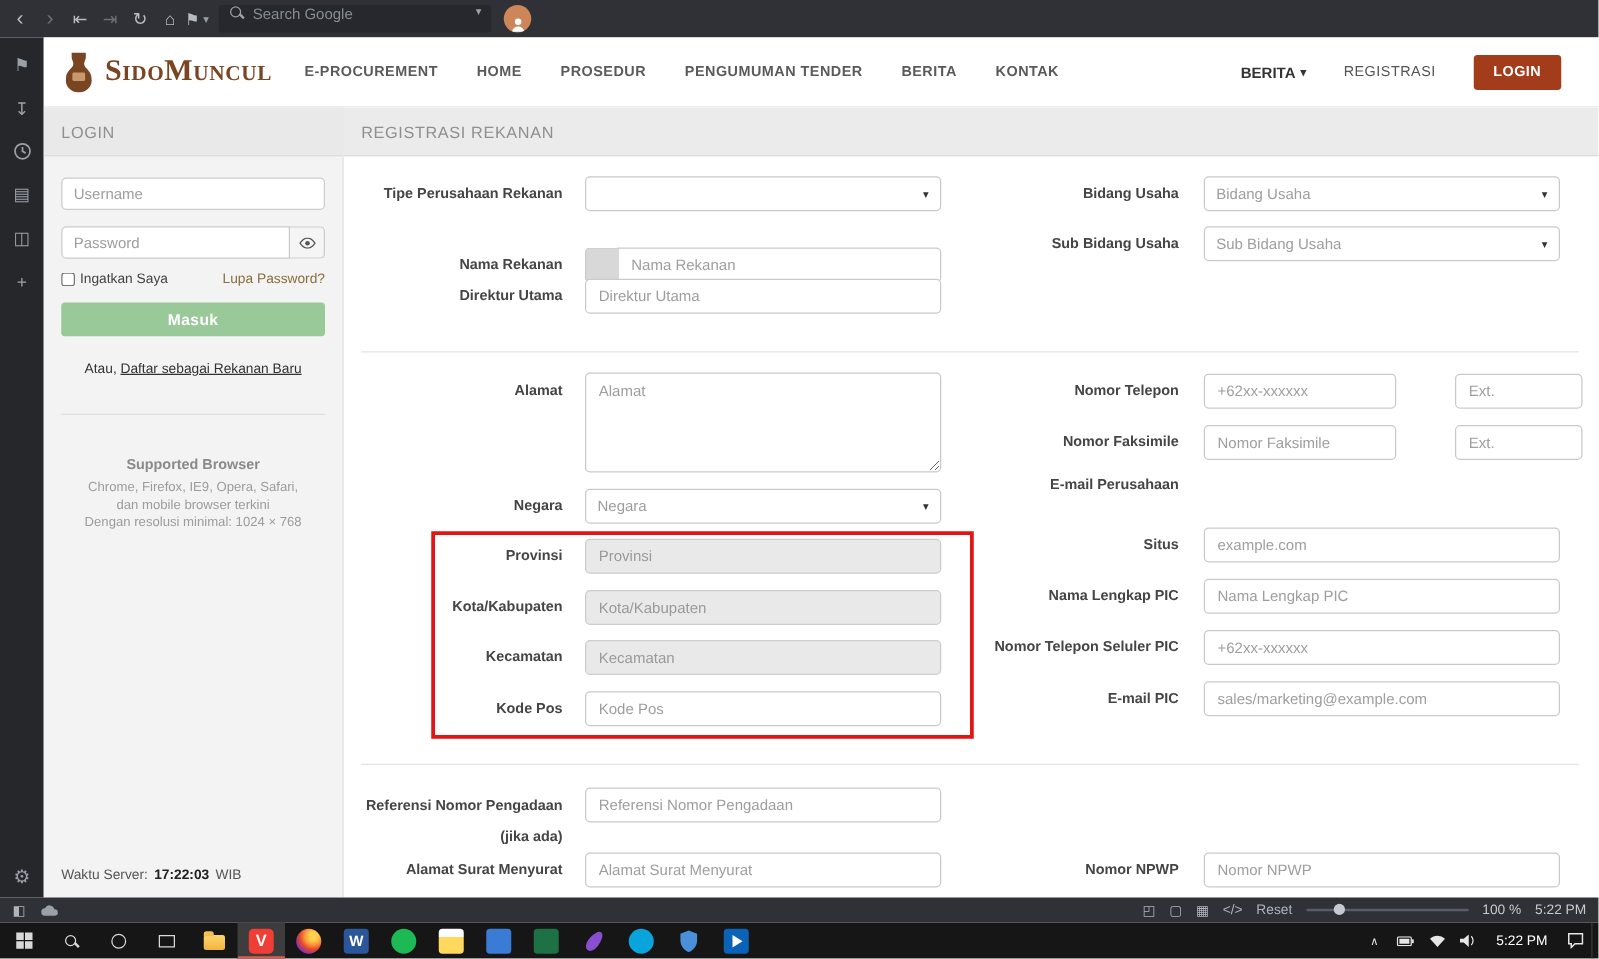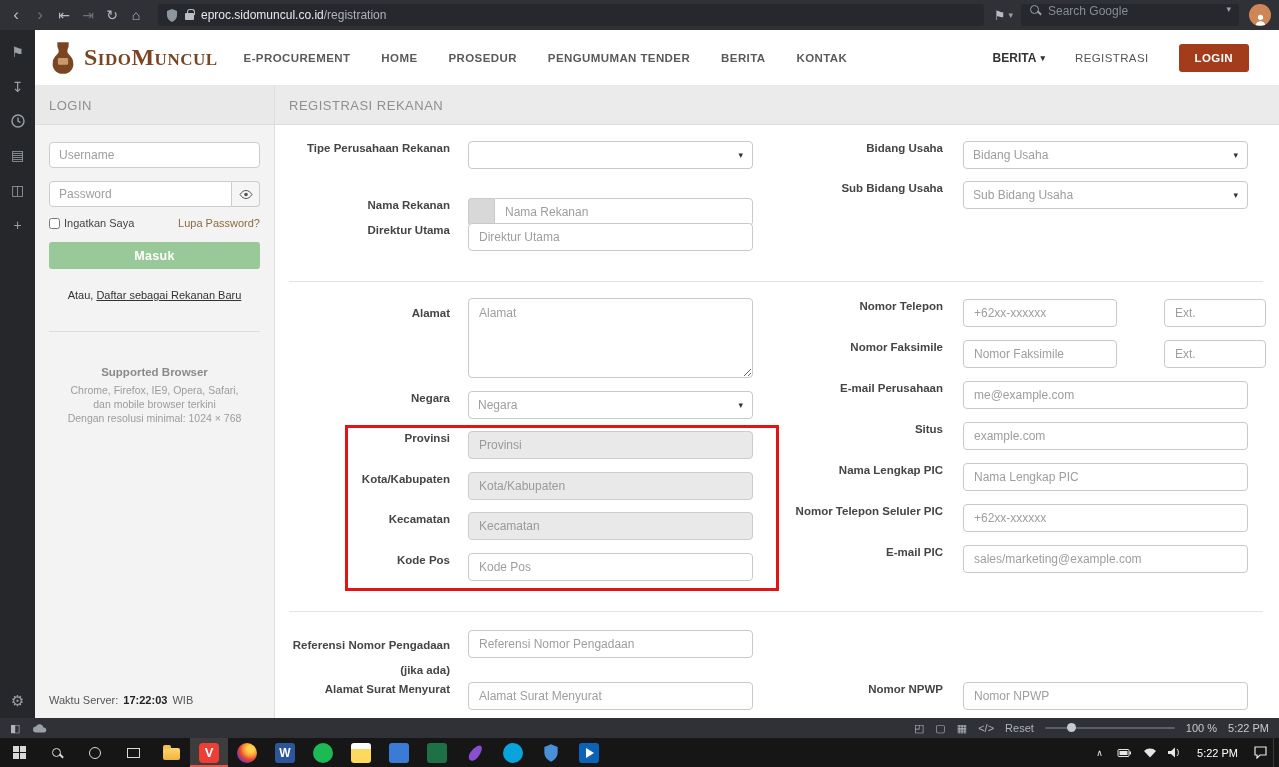--- a/index.html
+++ b/index.html
@@ -68,21 +68,21 @@
 .supported{margin-top:34px;text-align:center}
 .s-title{font-size:11.5px;font-weight:bold;color:#8a8a8a;margin-bottom:5px}
 .s-line{font-size:10.5px;color:#9c9c9c;line-height:14px}
 .server-time{position:absolute;left:14px;bottom:12px;font-size:11px;color:#555}
 .server-time b{color:#222;margin:0 2px}
 
 
 .main{flex:1;position:relative;background:#fff}
 .main-band{height:39px;background:#ebebeb;border-bottom:1px solid #ddd;display:flex;align-items:center;padding-left:14px;font-size:13px;color:#8f8f8f;letter-spacing:.5px}
 .form-area{position:relative;height:593px}
-.row{position:absolute;display:flex;align-items:flex-start}
+.row{position:absolute;display:flex;align-items:center}
 .lrow{left:10px;width:478px}
 .rrow{left:493px;width:480px}
 .flabel{font-size:11.5px;font-weight:bold;color:#454545;text-align:right;line-height:14px}
 .lrow .flabel{width:165px;margin-right:18px;flex:none}
 .rrow .flabel{width:175px;margin-right:20px;flex:none;white-space:nowrap}
 .ctl{width:285px}
 .inp{width:100%;height:28px;border:1px solid #c9c9c9;border-radius:4px;background:#fff;padding:0 10px;font-size:12px;color:#333}
 .inp::placeholder{color:#9e9e9e}
 .inp:disabled{background:#e9e9e9;border-color:#ccc}
 .inp:disabled::placeholder{color:#9a9a9a}
@@ -147,27 +147,20 @@
 <div class="screen">
 
   <div class="topbar">
     <button class="tbtn big">‹</button>
     <button class="tbtn big dim">›</button>
     <button class="tbtn">⇤</button>
     <button class="tbtn dim">⇥</button>
     <button class="tbtn">↻</button>
     <button class="tbtn">⌂</button>
 
-    <div class="addressbar">
-      <svg width="12" height="13" viewBox="0 0 12 13">
-          <path d="M6 0l5 2v4c0 3.5-2.5 6-5 7-2.5-1-5-3.5-5-7V2z" fill="#8f959d"></path>
-        </svg>
-      <span class="lockicon"></span>
-      <span class="url"><span class="dom">eproc.sidomuncul.co.id</span><span class="path">/registration</span></span>
-    </div>
 
     <span class="bmwrap">
       <span>⚑</span>
       <span class="caret">▾</span>
     </span>
 
     <div class="searchbar">
       <span class="mag"></span>
       <span class="search-ph">Search Google</span>
       <span class="caret">▾</span>
@@ -364,21 +357,20 @@
           <div class="row rrow" style="top:215px">
             <span class="flabel">Nomor Faksimile</span>
             <div class="pgroup">
               <input class="inp pmain" placeholder="Nomor Faksimile" style="">
               <input class="inp pext" placeholder="Ext." style="">
             </div>
           </div>
 
           <div class="row rrow" style="top:256px">
             <span class="flabel">E-mail Perusahaan</span>
-            <div class="ctl"><input class="inp" placeholder="me@example.com" style=""></div>
           </div>
 
           <div class="row rrow" style="top:297px">
             <span class="flabel">Situs</span>
             <div class="ctl"><input class="inp" placeholder="example.com" style=""></div>
           </div>
 
           <div class="row rrow" style="top:338px">
             <span class="flabel">Nama Lengkap PIC</span>
             <div class="ctl"><input class="inp" placeholder="Nama Lengkap PIC" style=""></div>

